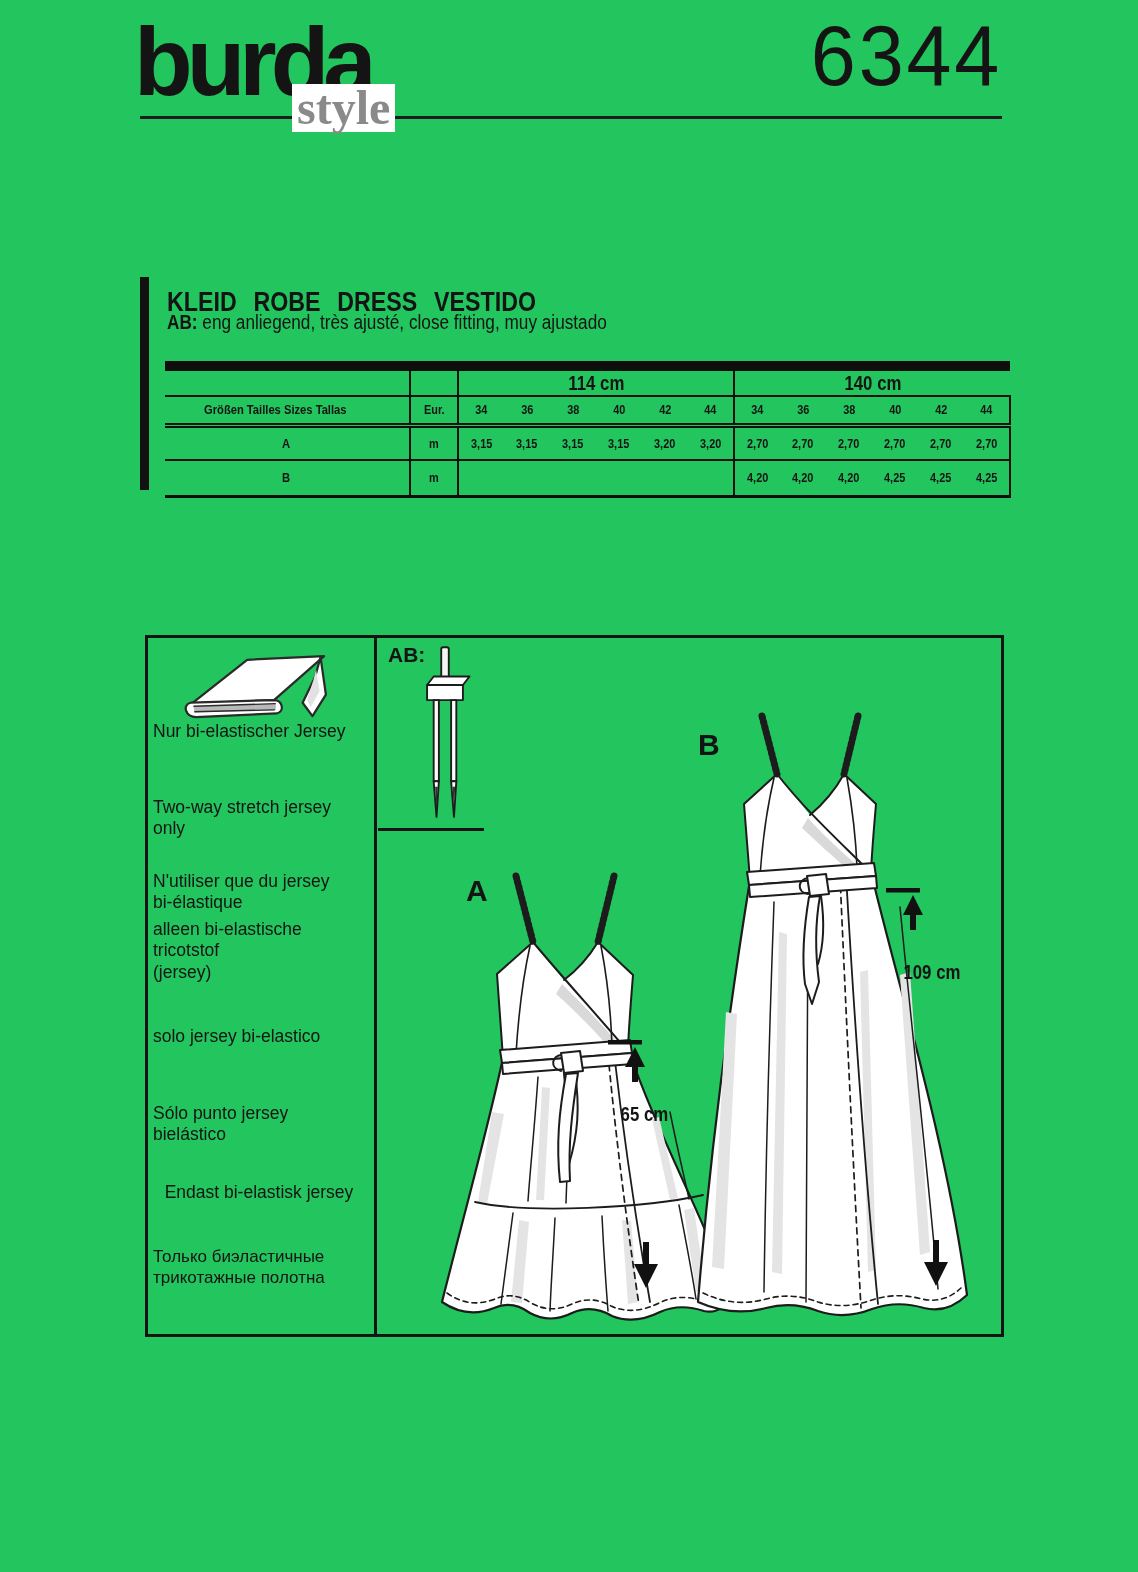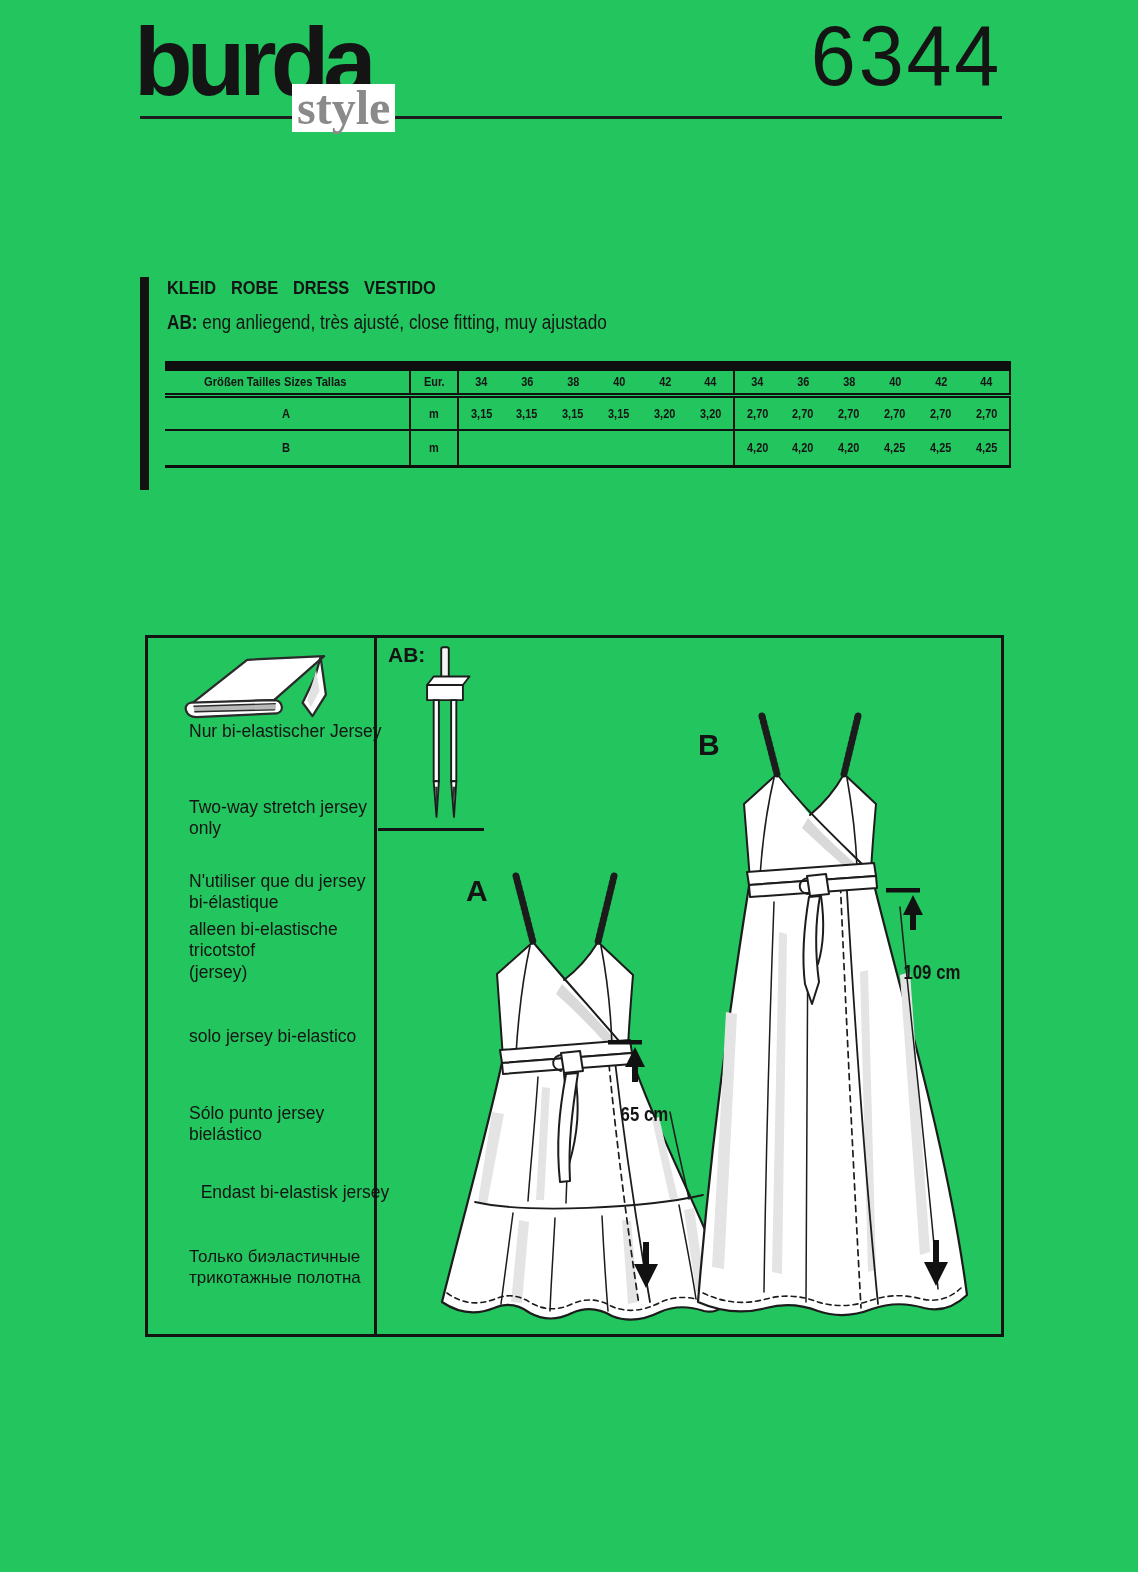--- a/index.html
+++ b/index.html
@@ -12,41 +12,41 @@
   
   .logo-burda{left:134px;top:14px;font-size:96px;font-weight:700;letter-spacing:-6px;line-height:1;z-index:2;}
   .logo-style{left:292px;top:84px;font-family:"Liberation Serif",serif;font-weight:700;
               font-size:48px;color:#8a8a8a;line-height:1;background:#fff;padding:0 5px;z-index:3;}
   .pattern-number{left:700px;top:12px;width:302px;text-align:right;font-size:86px;font-weight:400;
                   letter-spacing:3px;line-height:1;transform:scaleX(.94);transform-origin:right center;}
   .header-rule{left:140px;top:116px;width:862px;height:3px;background:#1d1d1d;z-index:1;}
 
   
   .section-bar{left:140px;top:277px;width:9px;height:213px;background:#111;}
-  .doc-title{left:167px;top:278px;font-size:19px;font-weight:700;line-height:1.1;word-spacing:12px;}
+  .doc-title{left:167px;top:288px;font-size:27px;font-weight:700;line-height:1.1;word-spacing:12px;}
   .doc-subtitle{left:167px;top:311px;font-size:20px;line-height:1.1;}
   .doc-subtitle b{font-weight:700;}
 
   
   .tbl-wrap{left:165px;top:361px;width:845px;}
   table.yardage{border-collapse:collapse;width:100%;table-layout:fixed;
                 border-top:10px solid #0e0e0e;border-bottom:3px solid #0e0e0e;}
   table.yardage td{padding:0;vertical-align:middle;font-size:13px;font-weight:700;text-align:center;}
   .bR{border-right:2px solid #111;}
   tr.r-hdr{height:30px;} tr.r-hdr td{border-bottom:2px solid #111;font-size:20px;}
   tr.r-size{height:29px;} tr.r-size td{border-bottom:5px double #111;}
   tr.r-a{height:35px;} tr.r-a td{border-bottom:2px solid #111;}
   tr.r-b{height:36px;}
   td.c-label{text-align:left;padding-left:2px;}
   td.c-view{text-align:left;padding-left:12px;}
 
   
   .illus-box{left:145px;top:635px;width:859px;height:702px;border:3px solid #141414;box-sizing:border-box;}
   .illus-divider{left:374px;top:635px;width:3px;height:702px;background:#141414;}
-  .note{left:153px;width:212px;font-size:17.5px;line-height:1.22;white-space:pre-line;margin-left:36px;}
+  .note{left:153px;width:212px;font-size:17.5px;line-height:1.22;white-space:pre-line;}
   .n1{top:721px;} .n2{top:797px;} .n3{top:871px;} .n4{top:919px;}
   .n5{top:1026px;} .n6{top:1103px;} .n7{top:1182px;text-align:center;} .n8{top:1247px;font-size:17px;}
   .ab-label{left:388px;top:643px;font-size:21px;font-weight:700;}
   .needle-underline{left:378px;top:828px;width:106px;height:3px;background:#141414;}
   .view-label{font-size:30px;font-weight:700;}
   .lbl-a{left:466px;top:874px;} .lbl-b{left:698px;top:728px;}
   .len-label{font-size:20px;font-weight:700;}
   .len-a{left:616px;top:1103px;} .len-b{left:898px;top:961px;}
 
   .copyright{left:145px;top:1347px;font-size:21px;letter-spacing:.2px;}
@@ -68,20 +68,26 @@
   </div>
 
   <div class="abs tbl-wrap">
     <table class="yardage">
       <colgroup>
         <col style="width:245px">
           <col style="width:48px">
         <col span="12" style="width:46px">
       </colgroup>
       <tbody>
+        <tr class="r-hdr">
+          <td class="bR"></td>
+          <td class="bR"></td>
+          <td colspan="6" class="bR"><span class="cnd">114 cm</span></td>
+          <td colspan="6"><span class="cnd">140 cm</span></td>
+        </tr>
         <tr class="r-size" id="sizes-row">
           <td class="c-label bR"><span class="cndL">Größen  Tailles  Sizes  Tallas</span></td>
           <td class="bR"><span class="cnd">Eur.</span></td>
         <td><span class="cnd">34</span></td>
             <td><span class="cnd">36</span></td>
             <td><span class="cnd">38</span></td>
             <td><span class="cnd">40</span></td>
             <td><span class="cnd">42</span></td>
             <td class="bR"><span class="cnd">44</span></td>
             <td><span class="cnd">34</span></td>

